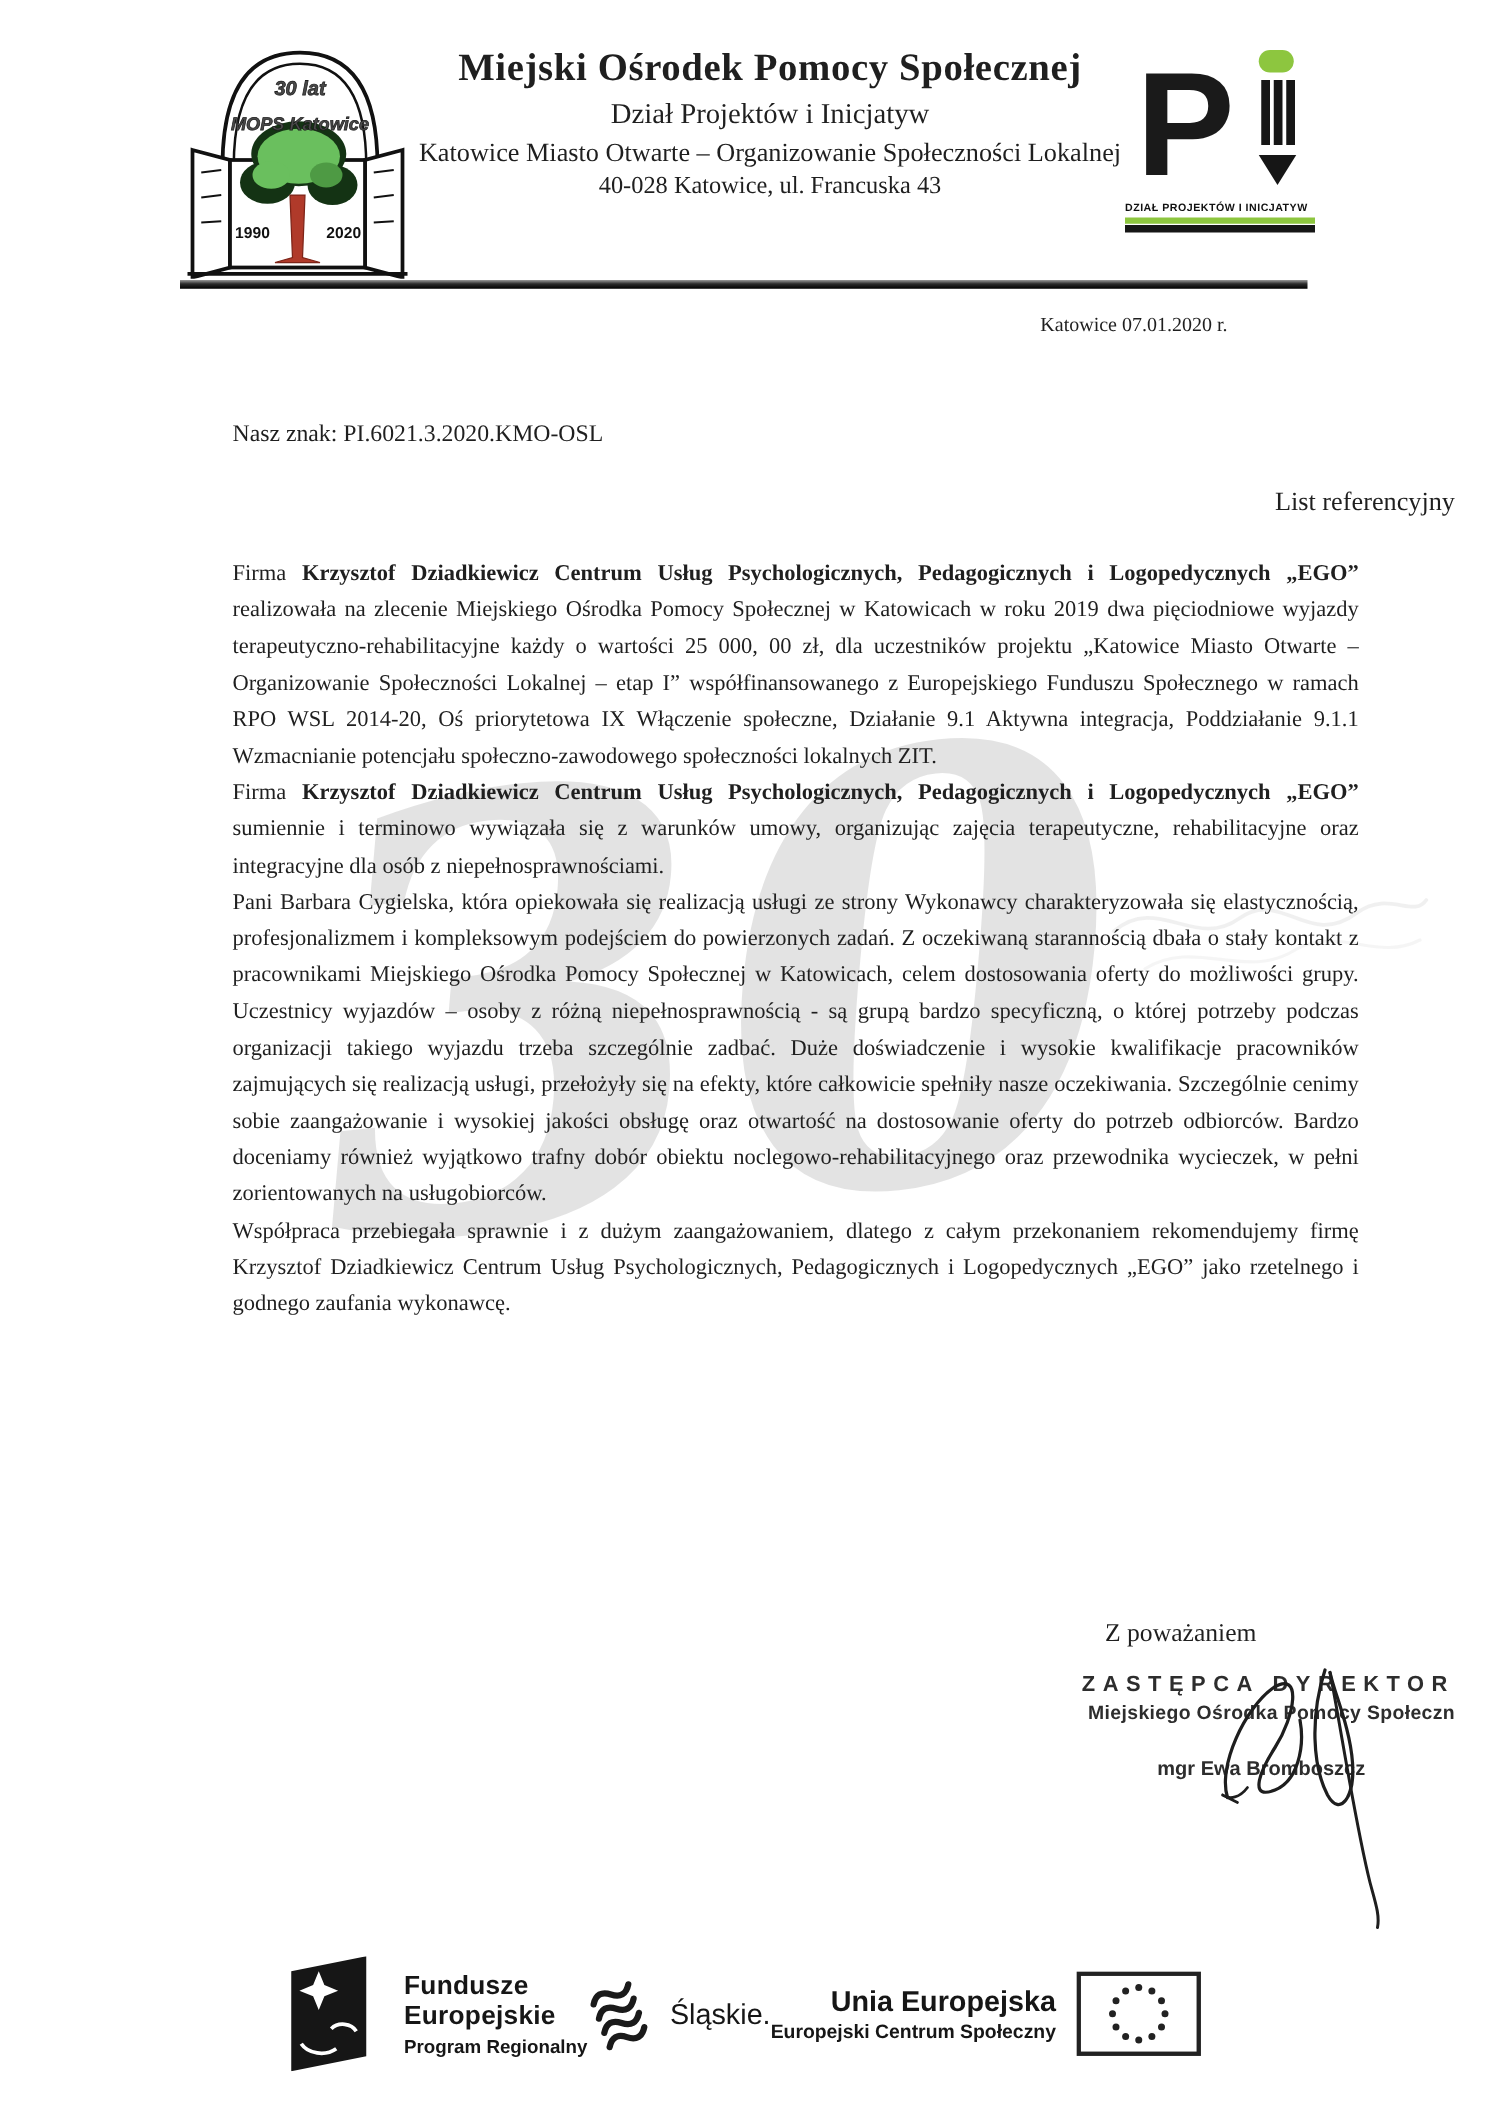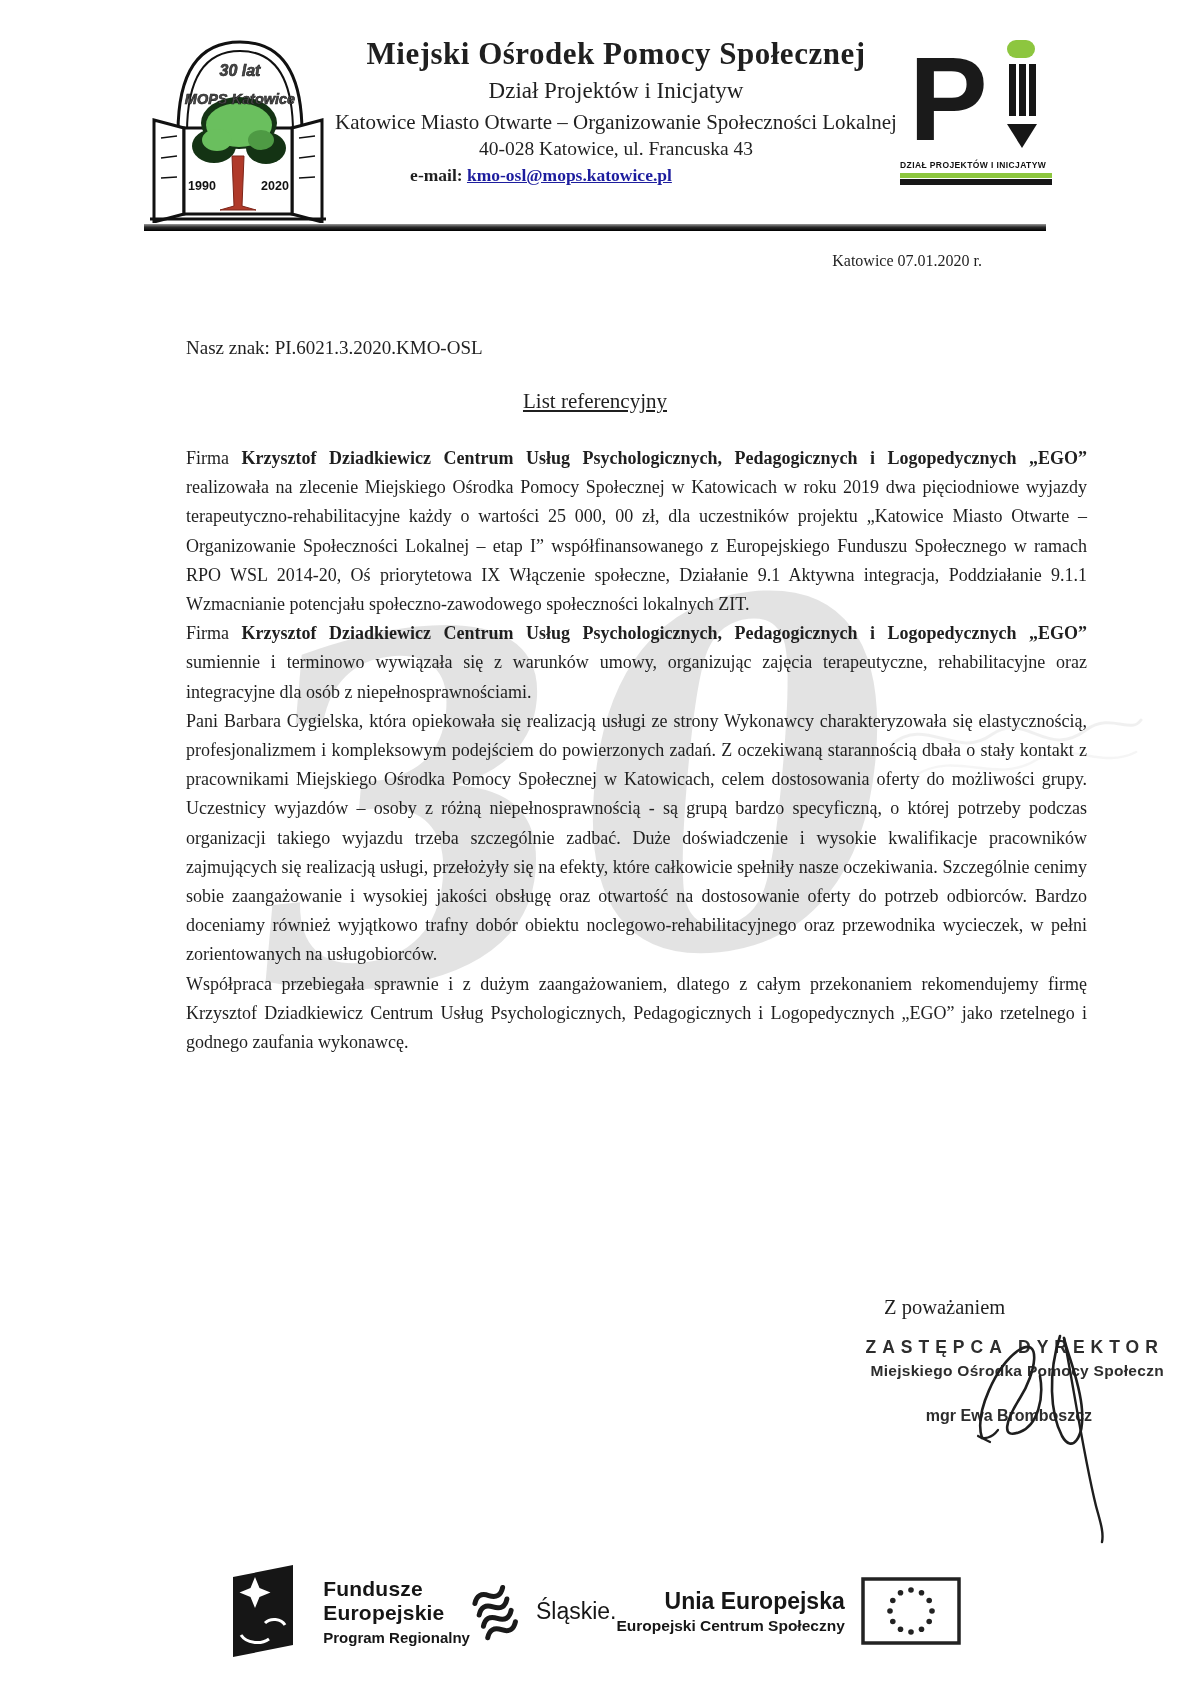--- a/index.html
+++ b/index.html
@@ -26,21 +26,21 @@
     letter-spacing:.4px; text-align:left; margin-top:2px; color:#111; }
   .pi-bar-green { height:5px; background:#8dc63f; margin-top:3px; }
   .pi-bar-black { height:6px; background:#161616; margin-top:1px; }
 
   .rule { position:absolute; top:224px; left:118px; right:118px; height:7px;
     background:linear-gradient(#9a9a9a 0%, #2b2b2b 45%, #000 100%); }
 
   
   .date-line { position:absolute; top:252px; right:182px; font-size:16px; }
   .ref-line  { position:absolute; top:337px; left:160px; font-size:19px; }
-  .doc-title { position:absolute; top:389px; left:0; width:100%; text-align:center; font-size:21px;text-decoration:underline; }
+  .doc-title { position:absolute; top:389px; left:0; width:100%; text-align:right; font-size:21px; }
 
   
   .body-text { position:absolute; top:444px; left:160px; width:901px;
     font-size:18px; line-height:29.2px; text-align:justify; z-index:2; }
   .body-text p { margin:0; }
 
   
   .watermark { position:absolute; top:560px; left:220px; z-index:1;
     font-family:"DejaVu Serif", serif; font-style:italic; font-weight:bold;
     font-size:470px; line-height:470px; color:rgba(80,80,80,0.16);
@@ -109,21 +109,20 @@
         <text x="58" y="162" text-anchor="middle" font-size="12.5" font-weight="bold" fill="#111">1990</text>
         <text x="131" y="162" text-anchor="middle" font-size="12.5" font-weight="bold" fill="#111">2020</text>
       </svg>
     </div>
 
     <div class="header-center">
       <div class="org-name">Miejski Ośrodek Pomocy Społecznej</div>
       <div class="dept">Dział Projektów i Inicjatyw</div>
       <div class="project">Katowice Miasto Otwarte – Organizowanie Społeczności Lokalnej</div>
       <div class="address">40-028 Katowice,  ul. Francuska 43</div>
-      <div class="email-row"><span>e-mail: </span><a href="#" class="email-link">kmo-osl@mops.katowice.pl</a></div>
     </div>
 
     <div class="logo-pi">
       <svg width="150" height="118" viewBox="0 0 150 118">
         <text x="8" y="104" font-family="DejaVu Sans, sans-serif" font-size="118" font-weight="bold" fill="#1a1a1a">P</text>
 
         <rect x="106" y="4" width="28" height="18" rx="9" fill="#8dc63f"></rect>
         <rect x="108" y="28" width="7" height="52" fill="#161616"></rect>
         <rect x="118" y="28" width="7" height="52" fill="#161616"></rect>
         <rect x="128" y="28" width="7" height="52" fill="#161616"></rect>

